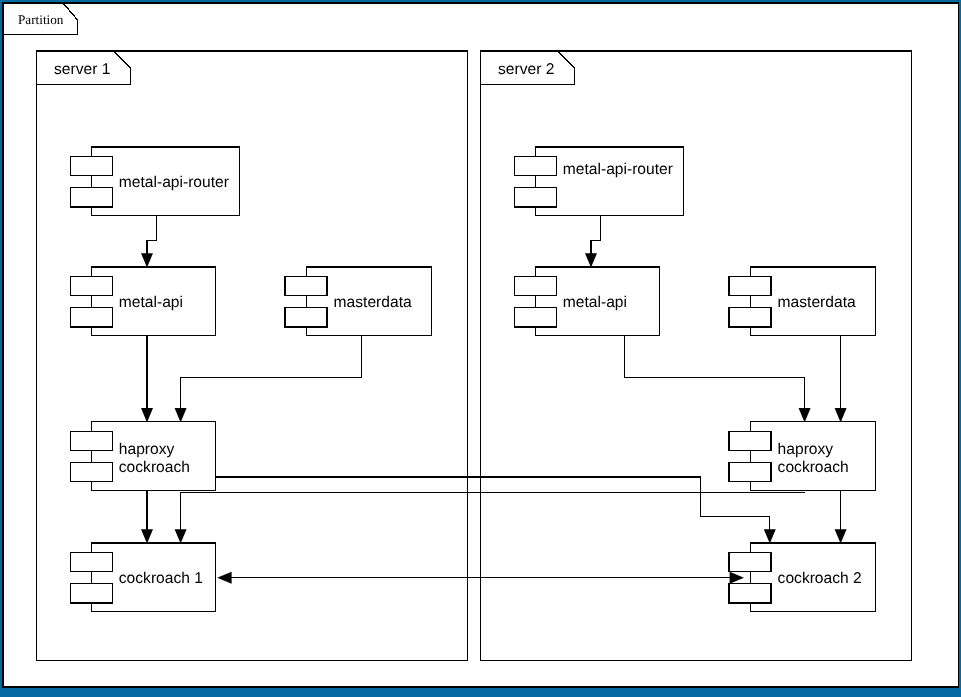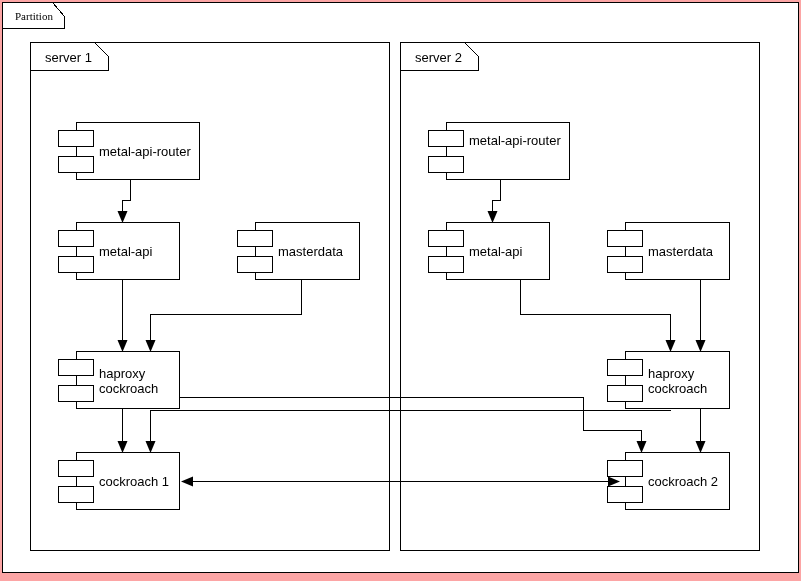--- a/index.html
+++ b/index.html
@@ -8,21 +8,21 @@
     padding: 0;
     background: #ffffff;
   }
   body {
     font-family: "Liberation Sans", sans-serif;
   }
   #canvas {
     position: relative;
     width: 801px;
     height: 581px;
-    background: #fca5a5;
+    background: #0369a1;
     overflow: hidden;
   }
   #diagram-svg {
     position: absolute;
     left: 0;
     top: 0;
     width: 801px;
     height: 581px;
   }
   .frame-label-serif {

